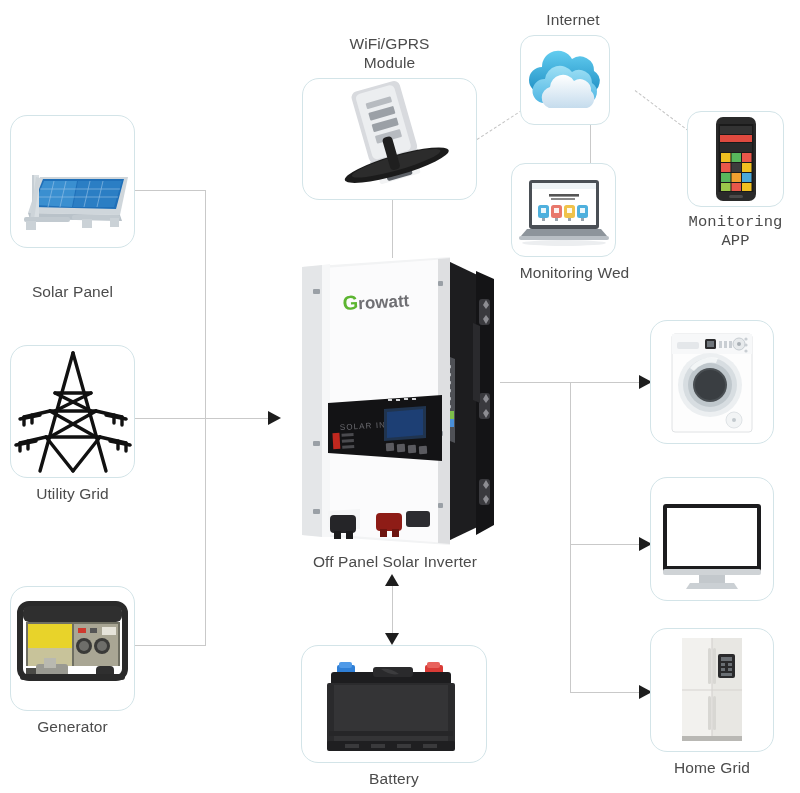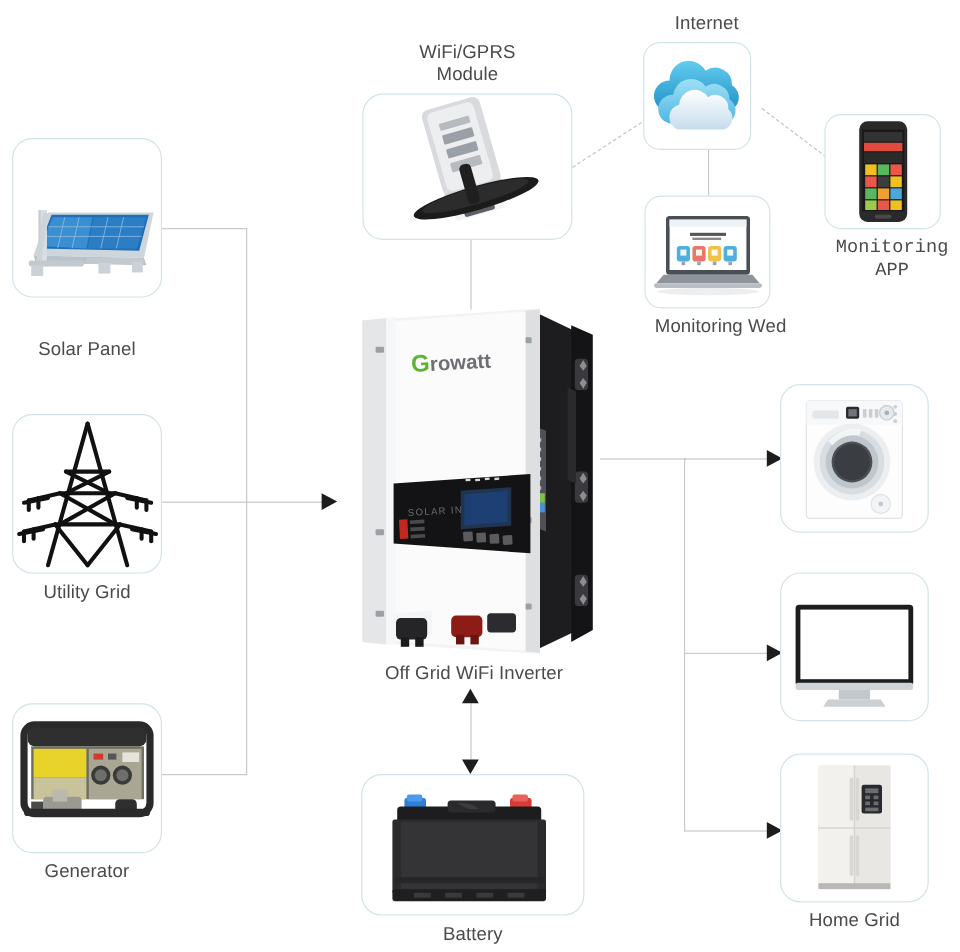--- a/index.html
+++ b/index.html
@@ -190,21 +190,21 @@
           <ellipse cx="87" cy="88" rx="54" ry="10" fill="#1b1b1b"></ellipse>
           <ellipse cx="87" cy="86" rx="46" ry="7" fill="#2c2c2c"></ellipse>
           <rect x="80" y="58" width="10" height="34" rx="4" fill="#1f1f1f"></rect>
         </g>
       </svg>
     </div>
     <div class="cap above">WiFi/GPRS
 Module</div>
   </div>
 
-  <div class="node" style="left:536px;top:35px;width:106px;height:90px;">
+  <div class="node" style="left:520px;top:35px;width:106px;height:90px;">
     <div class="box" style="width:90px;height:90px;border-radius:14px;"></div>
     <div class="art">
       <svg viewBox="0 0 90 90" width="90" height="90">
         <defs>
           <linearGradient id="cb1" x1="0" y1="0" x2="0" y2="1">
             <stop offset="0" stop-color="#63cdf0"></stop>
               <stop offset="1" stop-color="#1f8fc4"></stop>
           </linearGradient>
           <linearGradient id="cb2" x1="0" y1="0" x2="0" y2="1">
             <stop offset="0" stop-color="#9fe0f5"></stop>
@@ -218,21 +218,21 @@
         <g>
           <path d="M22 62 a13 13 0 0 1 0-26 a16 16 0 0 1 30-8 a14 14 0 0 1 22 12 a12 12 0 0 1 -4 22 z" fill="url(#cb1)" transform="translate(0,-4)"></path>
           <path d="M20 66 a12 12 0 0 1 1-24 a15 15 0 0 1 27-7 a13 13 0 0 1 20 11 a11 11 0 0 1 -4 20 z" fill="url(#cb2)" transform="translate(4,2)"></path>
           <path d="M26 70 a11 11 0 0 1 1-21 a13 13 0 0 1 24-6 a11 11 0 0 1 17 10 a10 10 0 0 1 -4 17 z" fill="url(#cb3)" transform="translate(3,3)"></path>
         </g>
       </svg>
     </div>
     <div class="cap above">Internet</div>
   </div>
 
-  <div class="node" style="left:687px;top:95px;width:113px;height:96px;font-family:Liberation Mono, monospace;">
+  <div class="node" style="left:687px;top:111px;width:97px;height:96px;font-family:Liberation Mono, monospace;">
     <div class="box" style="width:97px;height:96px;border-radius:14px;"></div>
     <div class="art">
       <svg viewBox="0 0 97 96" width="97" height="96">
         <g>
           <rect x="29" y="6" width="40" height="84" rx="7" fill="#2a2a2a"></rect>
           <rect x="31.5" y="13" width="35" height="68" fill="#1a1a1a"></rect>
           <rect x="33" y="15" width="32" height="8" fill="#333"></rect>
           <rect x="33" y="24" width="32" height="7" fill="#e04a3f"></rect>
           <rect x="33" y="32" width="32" height="9" fill="#2b2b2b"></rect>
           <g>
@@ -249,21 +249,21 @@
             <rect x="44.5" y="72" width="9.5" height="8" fill="#e8574a"></rect>
             <rect x="55" y="72" width="9.5" height="8" fill="#f0c020"></rect>
           </g>
           <rect x="42" y="84" width="14" height="3" rx="1.5" fill="#4a4a4a"></rect>
         </g>
       </svg>
     </div>
     <div class="cap below">Monitoring APP</div>
   </div>
 
-  <div class="node" style="left:537px;top:163px;width:127px;height:94px;">
+  <div class="node" style="left:511px;top:163px;width:127px;height:94px;">
     <div class="box" style="width:105px;height:94px;border-radius:14px;"></div>
     <div class="art">
       <svg viewBox="0 0 105 94" width="105" height="94">
         <g>
           <rect x="18" y="17" width="70" height="49" rx="3" fill="#4a4f55"></rect>
           <rect x="21" y="20" width="64" height="42" fill="#ffffff"></rect>
           <rect x="21" y="20" width="64" height="6" fill="#eef3f6"></rect>
           <g>
             <rect x="38" y="31" width="30" height="2.6" fill="#555"></rect>
             <rect x="40" y="35" width="24" height="2" fill="#888"></rect>
@@ -382,21 +382,21 @@
             <rect x="54" y="278" width="7" height="8" fill="#1b1b1d"></rect>
             <rect x="66" y="278" width="7" height="8" fill="#1b1b1d"></rect>
             <rect x="96" y="260" width="26" height="18" rx="4" fill="#8e1c16"></rect>
             <rect x="100" y="276" width="7" height="8" fill="#6d140f"></rect>
             <rect x="112" y="276" width="7" height="8" fill="#6d140f"></rect>
             <rect x="126" y="258" width="24" height="16" rx="3" fill="#2c2c30"></rect>
           </g>
         </g>
       </svg>
     </div>
-    <div class="cap below" style="margin-top:2px;">Off Grid WiFi Inverter</div>
+    <div class="cap below" style="margin-top:2px;">Off Panel Solar Inverter</div>
   </div>
 
   <div class="node" style="left:301px;top:645px;width:186px;height:118px;">
     <div class="box" style="width:186px;height:118px;"></div>
     <div class="art">
       <svg viewBox="0 0 186 118" width="186" height="118">
         <g>
           <rect x="36" y="20" width="18" height="14" rx="2" fill="#2f7fd6"></rect>
           <rect x="38" y="17" width="13" height="6" rx="2" fill="#4f9ae8"></rect>
           <rect x="124" y="20" width="18" height="14" rx="2" fill="#d93b36"></rect>

